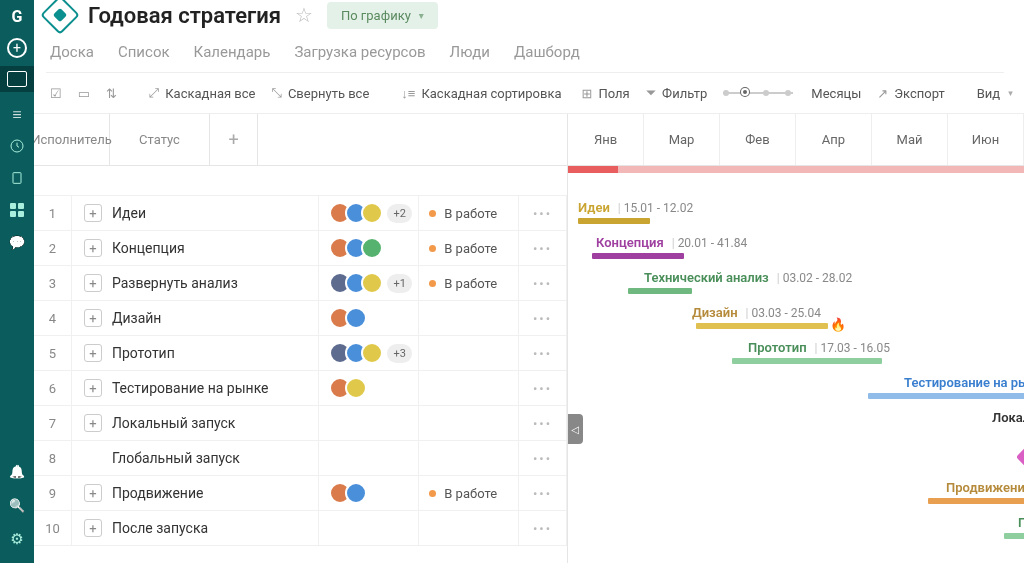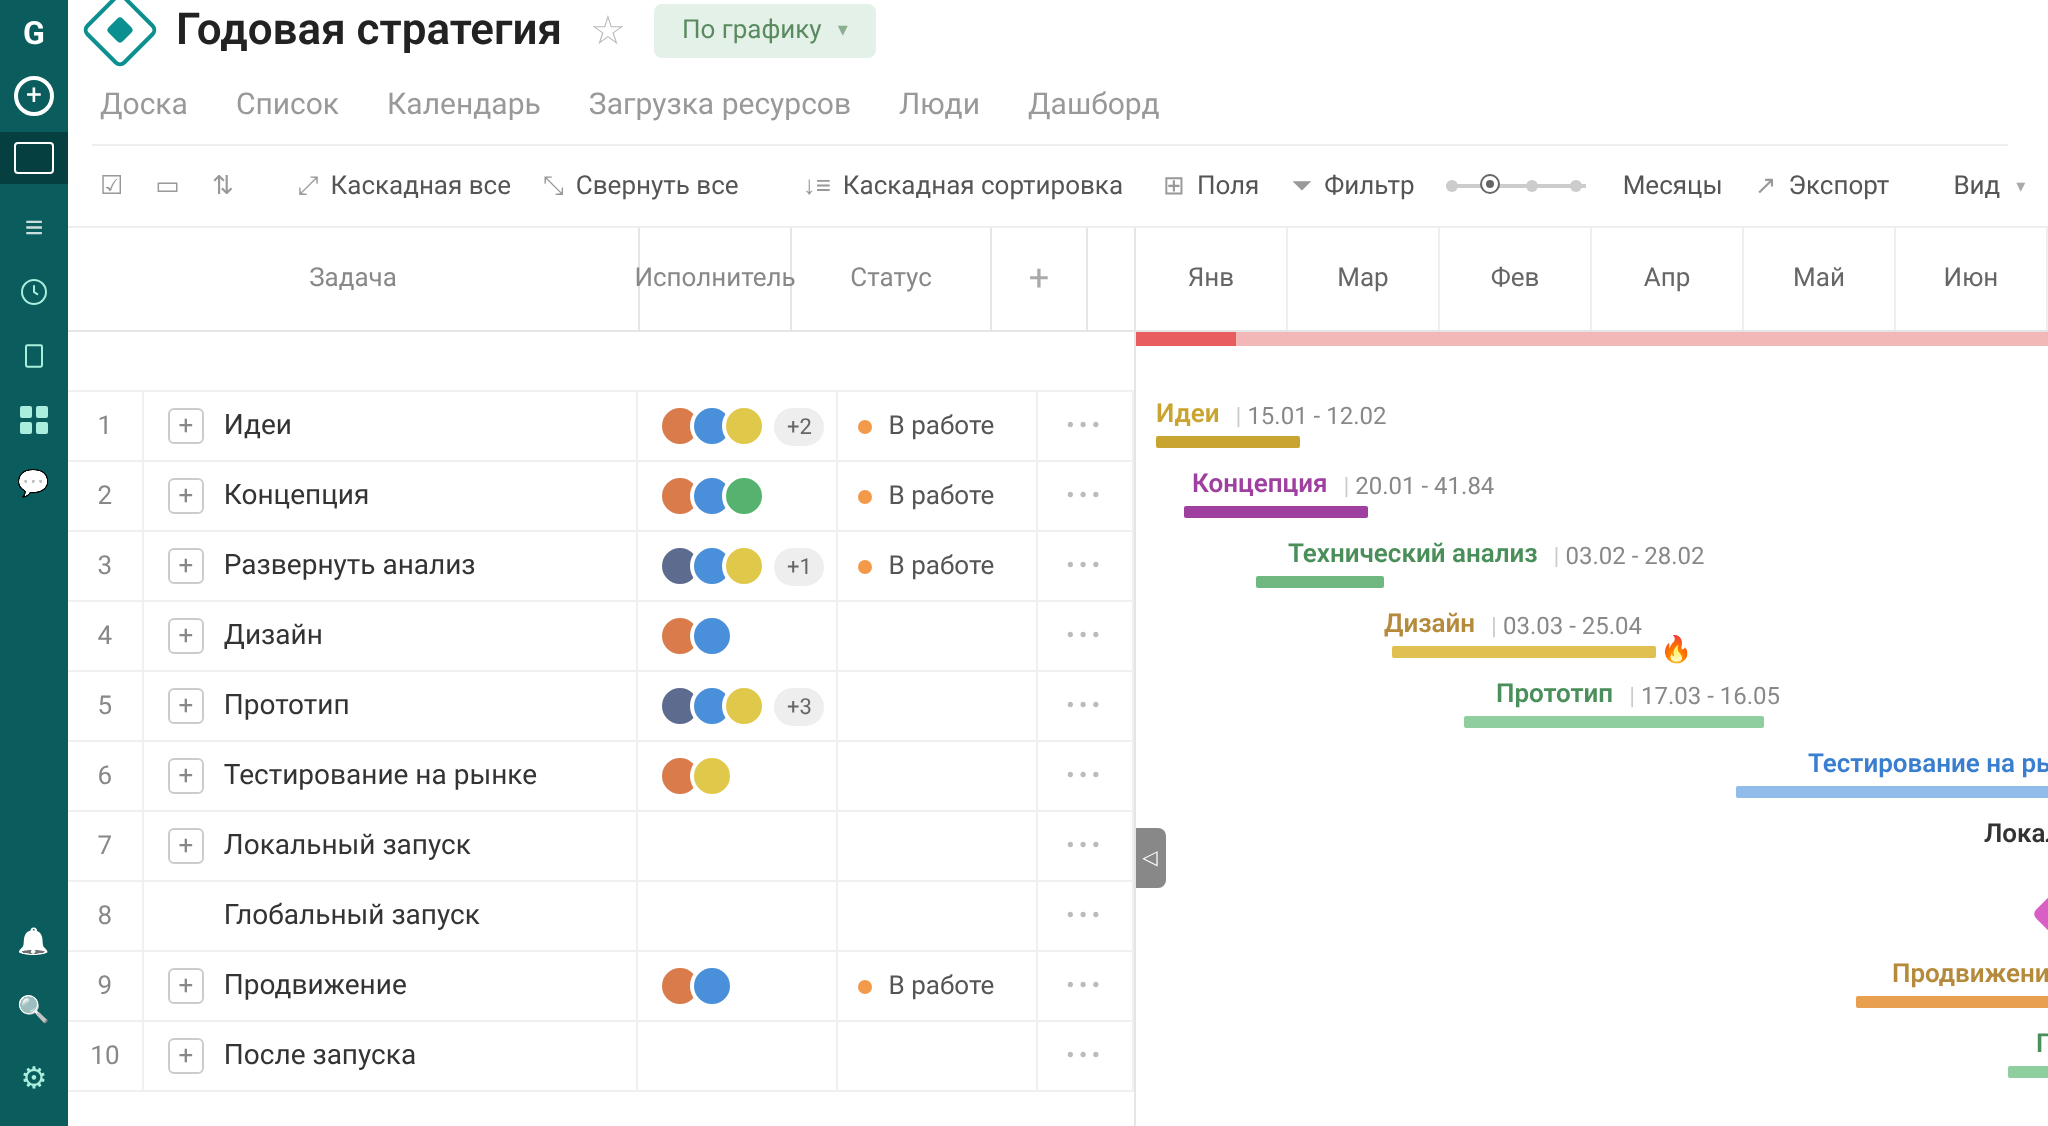--- a/index.html
+++ b/index.html
@@ -196,21 +196,20 @@
       <div class="divider"></div>
       <div class="tool">
           <span>Вид</span>
           <span class="chev">▾</span>
         </div>
     </div>
 
     <div class="content">
       <div class="left-pane">
         <div class="col-headers">
-          <div class="col-h task">Задача</div>
           <div class="col-h assignee">Исполнитель</div>
           <div class="col-h status">Статус</div>
           <div class="col-h add">+</div>
         </div>
         <div class="spacer-row"></div>
         <div class="task-rows" id="task-rows">
             <div class="task-row">
               <div class="cell num">1</div>
               <div class="cell task">
                 <div class="expand-box">+</div>

